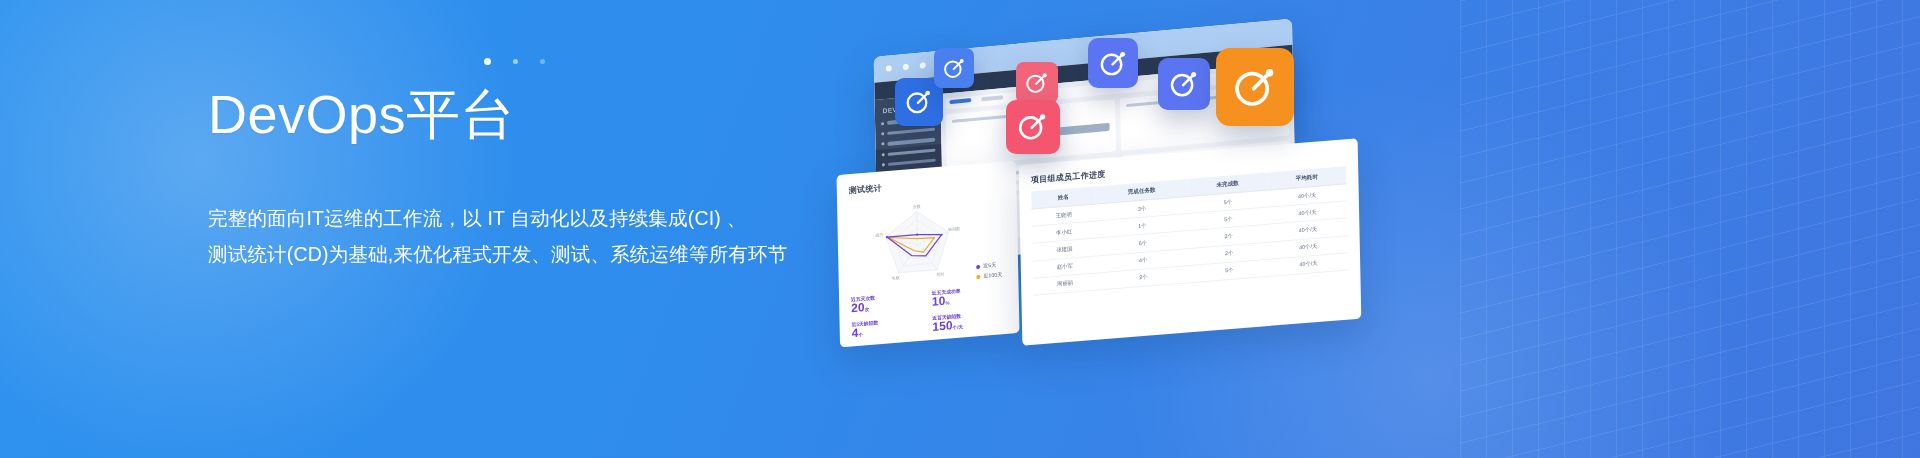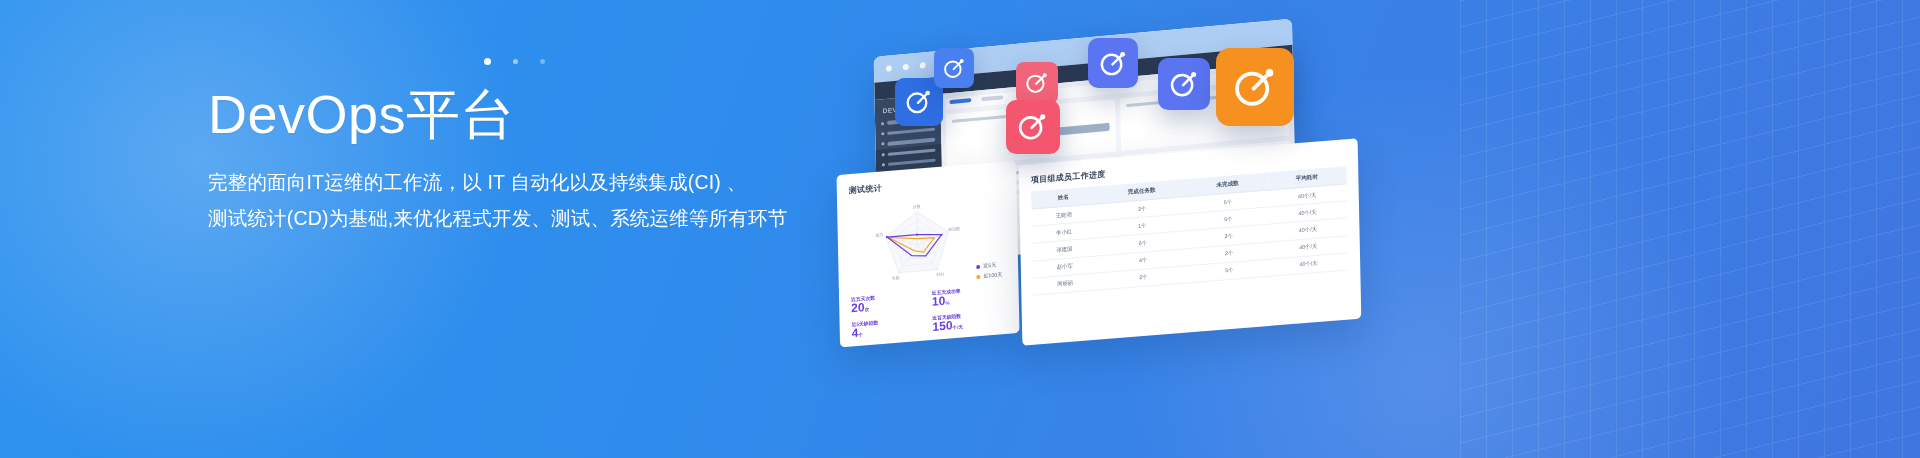--- a/index.html
+++ b/index.html
@@ -41,21 +41,21 @@
   .dot.d2{ width:5px;height:5px; opacity:.55; }
   .dot.d3{ width:5px;height:5px; opacity:.35; }
 
   
   .copy{ position:absolute; left:208px; top:84px; width:700px; }
   .hero-title{
     font-size:54px; line-height:60px; color:#ffffff; font-weight:400;
     letter-spacing:.5px; text-shadow:0 1px 2px rgba(0,0,0,.06);
   }
   .hero-sub{
-    margin-top:20px; color:#ffffff; font-size:19.5px; line-height:36px;
+    margin-top:56px; color:#ffffff; font-size:19.5px; line-height:36px;
     font-weight:400; letter-spacing:.2px; white-space:nowrap;
   }
   .hero-sub .l2{ display:block; }
 
   
   .stage{ position:absolute; left:820px; top:0; width:1100px; height:458px; }
 
   
   .browser{
     position:absolute; left:55px; top:38px; width:420px; height:210px;

